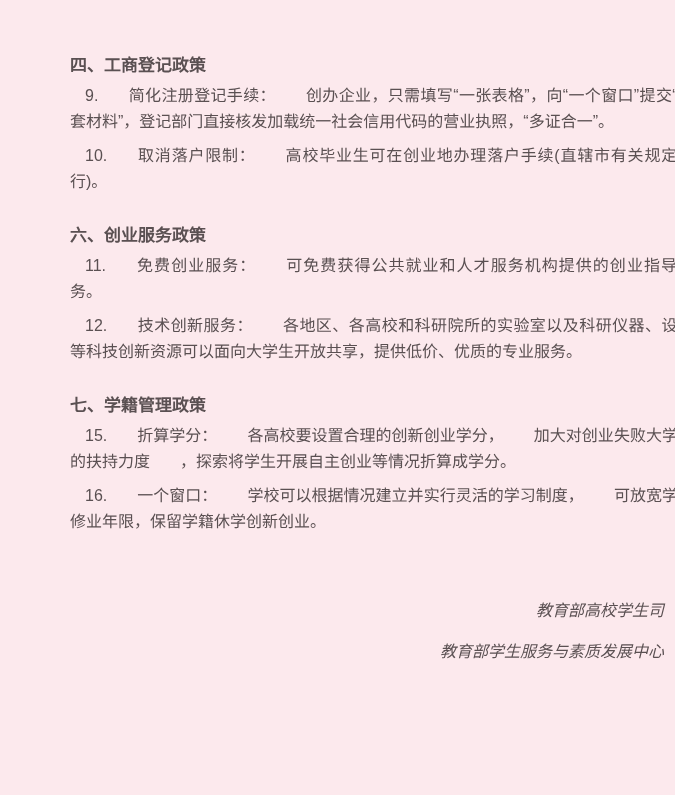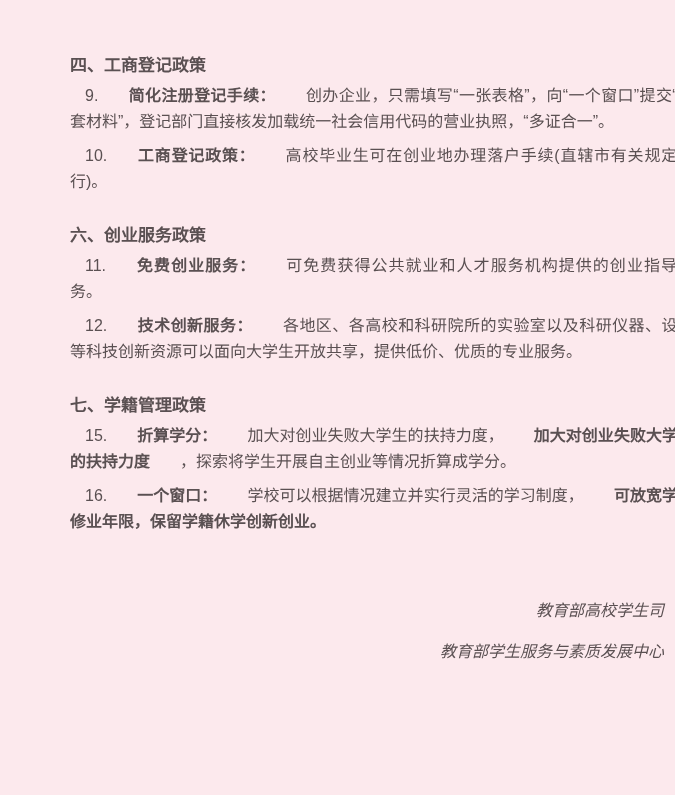--- a/index.html
+++ b/index.html
@@ -20,43 +20,43 @@
     line-height: 26px;
     margin: 28px 0 4px 0;
     color: #5a5052;
   }
   h2.section-heading:first-child { margin-top: 0; }
   p.policy-item {
     margin: 0 0 8px 0;
     text-align: justify;
     word-break: break-all;
   }
-  p.policy-item strong { font-weight: 700; }
+  p.policy-item strong { font-weight: 400; }
   .footer {
     margin-top: 63px;
     text-align: right;
   }
   .footer div { line-height: 26px; font-style: italic; }
 </style>
 </head>
 <body>
 
 <div class="doc">
 
   <h2 class="section-heading">四、工商登记政策</h2>
   <p class="policy-item"><span>9.</span><strong>简化注册登记手续：</strong><span>创办企业，只需填写“一张表格”，向“一个窗口”提交“一套材料”，登记部门直接核发加载统一社会信用代码的营业执照，“多证合一”。</span></p>
 
-  <p class="policy-item"><span>10.</span><strong>工商登记政策：</strong><span>高校毕业生可在创业地办理落户手续(直辖市有关规定执行)。</span></p>
+  <p class="policy-item"><span>10.</span><strong>取消落户限制：</strong><span>高校毕业生可在创业地办理落户手续(直辖市有关规定执行)。</span></p>
 
   <h2 class="section-heading">六、创业服务政策</h2>
   <p class="policy-item"><span>11.</span><strong>免费创业服务：</strong><span>可免费获得公共就业和人才服务机构提供的创业指导服务。</span></p>
   <p class="policy-item"><span>12.</span><strong>技术创新服务：</strong><span>各地区、各高校和科研院所的实验室以及科研仪器、设施等科技创新资源可以面向大学生开放共享，提供低价、优质的专业服务。</span></p>
 
   <h2 class="section-heading">七、学籍管理政策</h2>
-  <p class="policy-item"><span>15.</span><strong>折算学分：</strong><span>加大对创业失败大学生的扶持力度，</span><strong>加大对创业失败大学生的扶持力度</strong><span>，探索将学生开展自主创业等情况折算成学分。</span></p>
+  <p class="policy-item"><span>15.</span><strong>折算学分：</strong><span>各高校要设置合理的创新创业学分，</span><strong>加大对创业失败大学生的扶持力度</strong><span>，探索将学生开展自主创业等情况折算成学分。</span></p>
   <p class="policy-item"><span>16.</span><strong>一个窗口：</strong><span>学校可以根据情况建立并实行灵活的学习制度，</span><strong>可放宽学生修业年限，保留学籍休学创新创业。</strong></p>
 
   <div class="footer">
     <div>教育部高校学生司</div>
     <div>教育部学生服务与素质发展中心</div>
   </div>
 
 </div>
 
 </body></html>

